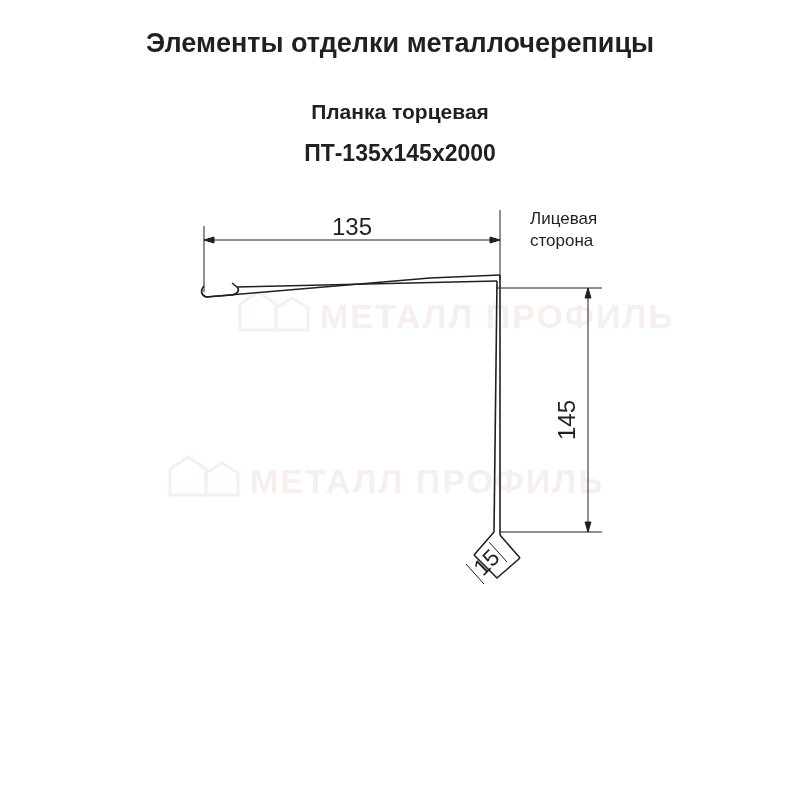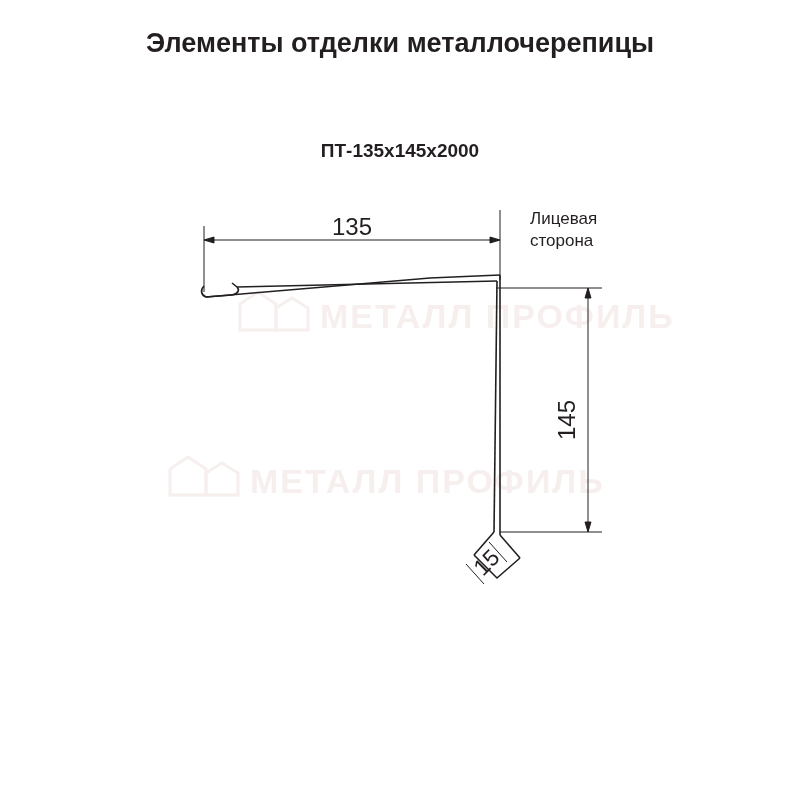--- a/index.html
+++ b/index.html
@@ -38,21 +38,21 @@
     text-align: center;
     font-size: 21px;
     font-weight: bold;
   }
   .code {
     position: absolute;
     top: 140px;
     left: 0;
     width: 800px;
     text-align: center;
-    font-size: 19px;
+    font-size: 23px;
     font-weight: bold;
   }
   .drawing {
     position: absolute;
     top: 180px;
     left: 0;
     width: 800px;
     height: 440px;
   }
   .notes {
@@ -65,20 +65,21 @@
   .notes div {
     white-space: nowrap;
   }
 </style>
 </head>
 <body>
 
 <div class="page">
 
   <div class="title">Элементы отделки металлочерепицы</div>
+  <div class="subtitle">Планка торцевая</div>
   <div class="code">ПТ-135х145х2000</div>
 
   <div class="drawing">
     <svg width="800" height="440" viewBox="0 0 800 440">
 
       <g opacity="0.18">
         <g transform="translate(230,110)">
           <g fill="none" stroke="#c9a6a0" stroke-width="3">
             <path d="M10,40 L10,14 L28,2 L46,14 L46,40 Z"></path>
             <path d="M46,40 L46,18 L62,8 L78,18 L78,40 Z"></path>

